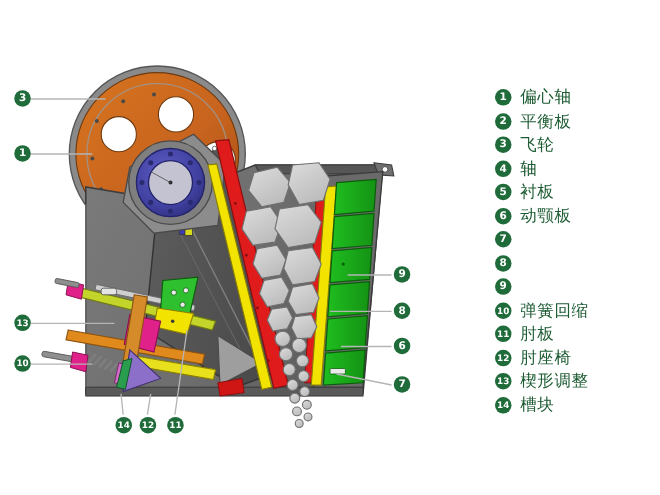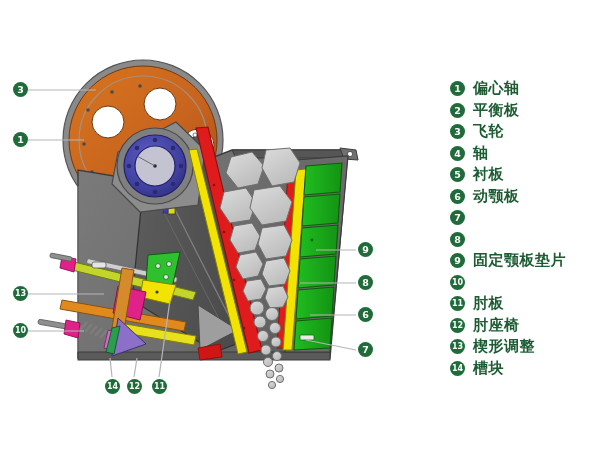--- a/index.html
+++ b/index.html
@@ -24,21 +24,21 @@
     font-size:9.5px;line-height:15px;text-align:center;
     font-family:"DejaVu Sans",sans-serif;
     flex:0 0 auto;
     font-weight:bold;
   }
   .legend-badge.wide{font-size:8px;}
   .legend-label{
     margin-left:8px;
     color:#1d5c33;
     font-size:15px;
-    font-weight:bold;
+    font-weight:normal;
     font-family:"DejaVu Sans","Liberation Sans",sans-serif;
     white-space:nowrap;
     letter-spacing:0.5px;
   }
 
   
   .callout{
     position:absolute;width:15px;height:15px;border-radius:50%;
     background:#1f6b3a;color:#fff;font-size:9.5px;line-height:15px;
     text-align:center;font-weight:bold;
@@ -294,24 +294,24 @@
       <span class="legend-label">动颚板</span>
     </div>
     <div class="legend-row">
       <span class="legend-badge">7</span>
     </div>
     <div class="legend-row">
       <span class="legend-badge">8</span>
     </div>
     <div class="legend-row">
       <span class="legend-badge">9</span>
-      <span class="legend-label">固定颚板垫片</span>
     </div>
     <div class="legend-row">
       <span class="legend-badge wide">10</span>
+      <span class="legend-label">弹簧回缩</span>
     </div>
     <div class="legend-row">
       <span class="legend-badge wide">11</span>
       <span class="legend-label">肘板</span>
     </div>
     <div class="legend-row">
       <span class="legend-badge wide">12</span>
       <span class="legend-label">肘座椅</span>
     </div>
     <div class="legend-row">

